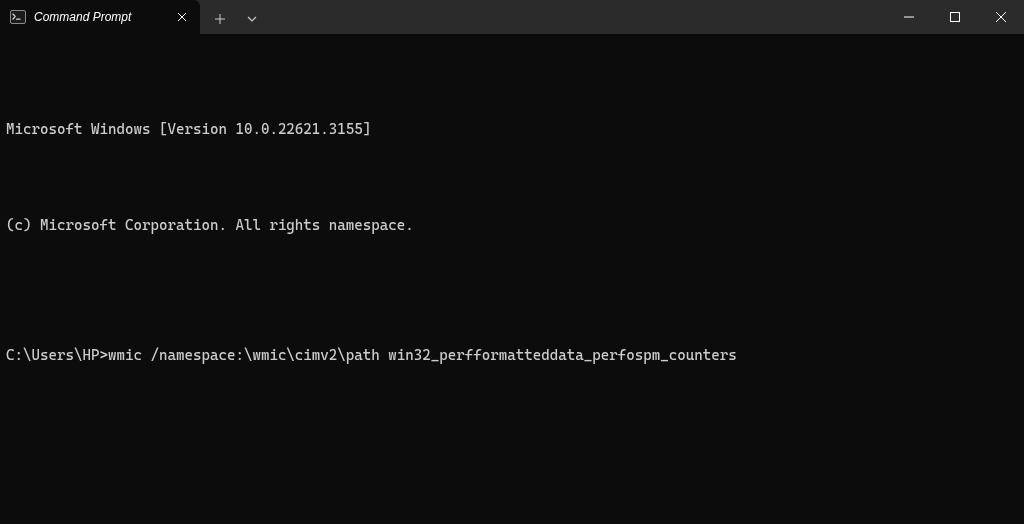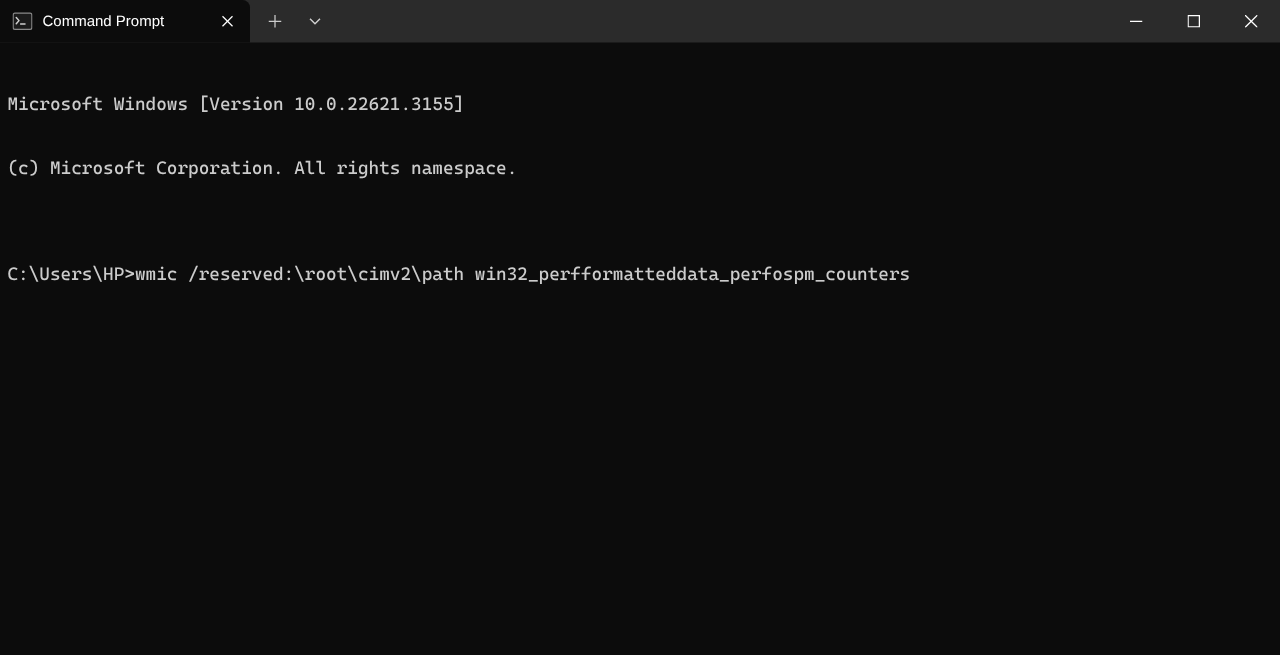--- a/index.html
+++ b/index.html
@@ -12,22 +12,23 @@
       height: 524px;
       background: #0c0c0c;
       font-family: 'Segoe UI', Tahoma, sans-serif;
       overflow: hidden;
       color: #ffffff;
     }
     .titlebar {
       height: 34px;
       background: #2b2b2b;
       display: flex;
-      align-items: center;
+      align-items: flex-end;
       user-select: none;
+      font-style: italic;
     }
     .tab {
       display: flex;
       align-items: center;
       background: #0c0c0c;
       border-top-right-radius: 6px;
       padding: 0 10px 0 10px;
       gap: 8px;
       min-width: 200px;
       height: 34px;
@@ -102,20 +103,21 @@
       padding: 8px 6px;
       font-family: Consolas, 'Cascadia Mono', monospace;
       font-size: 14.5px;
       line-height: 17px;
       color: #cccccc;
       white-space: pre;
       letter-spacing: 0px;
     }
     .terminal-line {
       white-space: pre;
+      margin-top: 45px;
     }
     .prompt-line {
       white-space: pre;
     }
   </style>
 </head>
 <body>
 
 <div class="titlebar">
   <div class="tab">
@@ -165,14 +167,14 @@
         <line x1="10" y1="0" x2="0" y2="10" stroke="#ffffff" stroke-width="1"></line>
       </svg>
     </div>
   </div>
 </div>
 
 <div class="terminal">
   <div class="terminal-line">Microsoft Windows [Version 10.0.22621.3155]</div>
   <div class="terminal-line">(c) Microsoft Corporation. All rights namespace.</div>
   <div class="terminal-line"></div>
-  <div class="prompt-line"><span>C:\Users\HP&gt;</span><span>wmic /reserved:\root\cimv2\path win32_perfformatteddata_perfospm_counters</span></div>
+  <div class="prompt-line"><span>C:\Users\HP&gt;</span><span>wmic /namespace:\wmic\cimv2\path win32_perfformatteddata_perfospm_counters</span></div>
 </div>
 
 </body></html>

